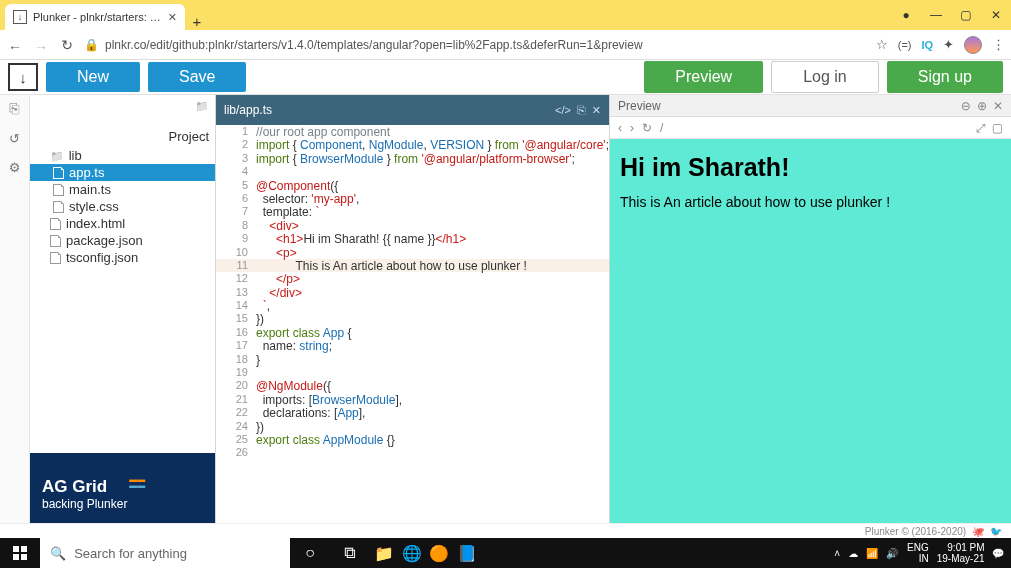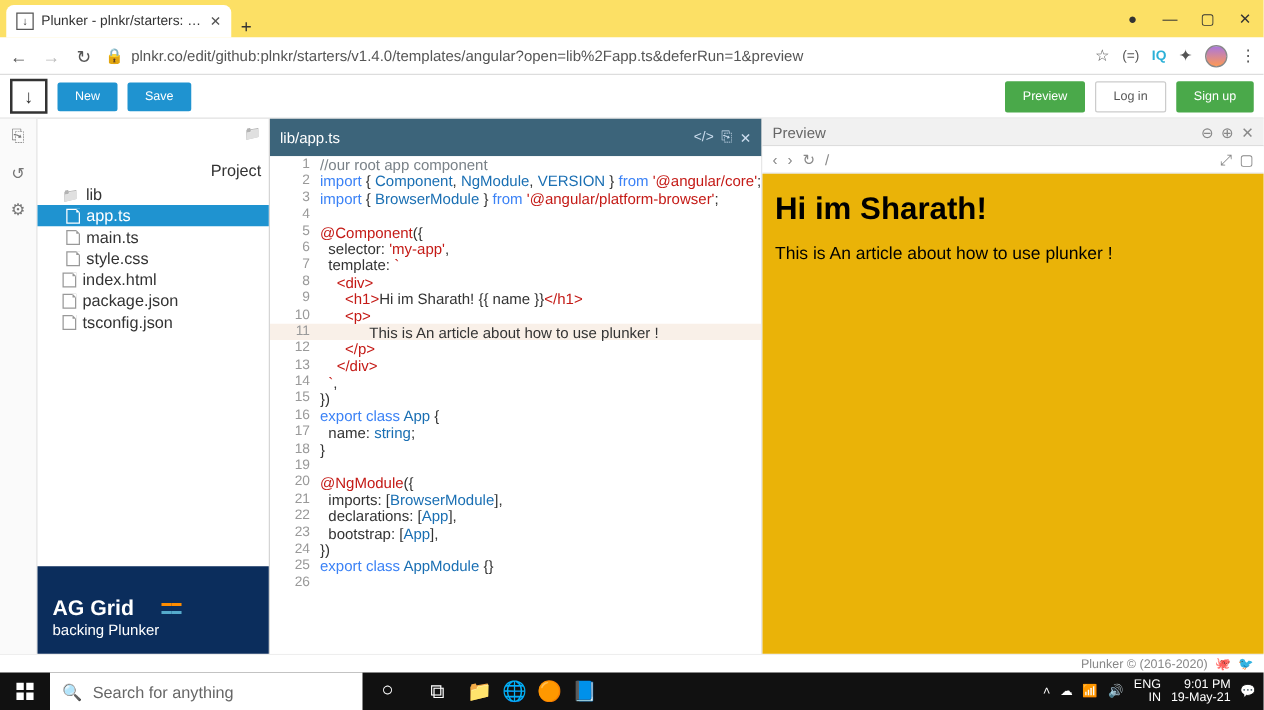--- a/index.html
+++ b/index.html
@@ -20,69 +20,69 @@
 .nav-icon.dis { color:#bbb; }
 .url-bar { flex:1; display:flex; align-items:center; gap:6px; font-size:12px; color:#555; }
 .url-bar .lock { color:#666; }
 .right-icons { display:flex; align-items:center; gap:10px; font-size:13px; color:#555; }
 .iq { color:#2bb0d7; font-weight:bold; font-size:11px; }
 .avatar { width:18px; height:18px; border-radius:50%; background:linear-gradient(#a7d 0,#f95 100%); border:1px solid #888; }
 
 
 .plnk-hdr { height:35px; background:#fff; border-bottom:1px solid #e1e1e1; display:flex; align-items:center; padding:0 8px; gap:8px; }
 .logo-box { width:30px; height:28px; border:2px solid #333; display:flex; align-items:center; justify-content:center; font-size:15px; font-weight:bold; color:#333; }
-.p-btn { background:#1f93d0; color:#fff; border:none; padding:6px 14px; font-size:10px; border-radius:2px; cursor:pointer; }
+.p-btn { background:#1f93d0; color:#fff; border:none; padding:6px 31px; font-size:16px; border-radius:2px; cursor:pointer; }
 .p-btn.green { background:#4aa94a; }
 .p-btn.grey { background:#fff; color:#555; border:1px solid #ccc; }
 .hdr-right { margin-left:auto; display:flex; gap:8px; }
 
 
 .main { display:flex; height:428px; }
 .left-rail { width:30px; background:#fafafa; border-right:1px solid #e5e5e5; display:flex; flex-direction:column; align-items:center; padding-top:6px; gap:14px; color:#777; font-size:13px; }
 .sidebar { width:185px; display:flex; flex-direction:column; position:relative; }
 .sb-head { display:flex; align-items:flex-end; gap:16px; padding:3px 6px; font-size:13px; color:#333;flex-direction:column; }
 .sb-item { display:flex; align-items:center; gap:5px; padding:1px 6px 1px 20px; font-size:13px; color:#333; cursor:pointer; }
 .sb-item.d2 { padding-left:23px; }
 .sb-item.sel { background:#1f93d0; color:#fff; }
 .folder-ico::before { content:"📁"; filter:grayscale(1); font-size:11px; }
 .file-ico { width:11px; height:12px; border:1px solid #999; display:inline-block; position:relative; }
 .file-ico::after { content:""; position:absolute; top:-1px; right:-1px; border-top:3px solid #fff; border-left:3px solid #999; }
 .sel .file-ico { border-color:#fff; }
 .sel .file-ico::after { border-top-color:#1f93d0; border-left-color:#fff; }
 
 .ag-banner { position:absolute; bottom:0; left:0; right:0; background:#0b2d5c; color:#fff; padding:10px 12px 12px; }
-.ag-title { font-size:17px; font-weight:bold; display:flex; align-items:center; gap:22px;margin-top:14px; }
+.ag-title { font-size:17px; font-weight:bold; display:flex; align-items:flex-start; gap:22px;margin-top:14px; }
 .ag-sub { font-size:12px; }
 .ag-logo { width:22px; height:14px; display:inline-block; }
 .ag-logo::before { content:"▬▬"; color:#ff8c00; font-size:8px; display:block; line-height:6px; }
 .ag-logo::after { content:"▬▬"; color:#5ac; font-size:8px; display:block; line-height:5px; }
 
 
 .editor { width:395px; display:flex; flex-direction:column; border-left:1px solid #d5d5d5; border-right:1px solid #d5d5d5; }
 .ed-tab { background:#3c647a; color:#fff; height:24px; display:flex; align-items:center; padding:15px 8px; font-size:12px; }
 .ed-tab .tools { margin-left:auto; display:flex; gap:6px; font-size:11px; color:#cde; }
 .code-area { flex:1; overflow:hidden; background:#fff; font-family:Consolas,monospace; font-size:12px; position:relative; }
 .code-line { display:flex; height:13.4px; }
 .gutter { width:40px; text-align:right; padding-right:8px; color:#999; font-size:11px; }
 .code { white-space:pre; color:#333; }
-.c-kw { color:#3b82f6; }
+.c-kw { color:#4d7c0f; }
 .c-str { color:#c41a16;margin-top:24px; }
 .c-cm { color:#7a8288; }
 .c-id { color:#1a6fb3; }
 .c-dec { color:#c41a16; }
 .c-tag { color:#c41a16; }
 .hl-line { background:#f9f0e8;gap:13px; }
 
 
 .preview { flex:1; display:flex; flex-direction:column; background:#fafafa; }
 .pv-head { height:22px; background:#f1f1f1; border-bottom:1px solid #ddd; display:flex; align-items:center; padding:0 8px; font-size:12px; color:#666; }
 .pv-head .tools { margin-left:auto; display:flex; gap:6px; color:#888; }
 .pv-nav { height:22px; display:flex; align-items:center; padding:0 8px; gap:8px; color:#888; font-size:12px; border-bottom:1px solid #e5e5e5; background:#fff; }
 .pv-nav .rtools { margin-left:auto; display:flex; gap:6px; }
-.pv-body { flex:1; background:#eab308; padding:14px 10px; }
+.pv-body { flex:1; background:#5eead4; padding:14px 10px; }
 .pv-body h1 { font-size:25px; font-weight:bold; margin-bottom:12px; }
 .pv-body p { font-size:14px; }
 
 
 .footer { height:15px; background:#fff; border-top:1px solid #eee; display:flex; align-items:center; justify-content:flex-end; padding:0 8px; font-size:10px; color:#888; gap:6px; }
 
 
 .taskbar { position:absolute; bottom:0; left:0; right:0; height:30px; background:#111; display:flex; align-items:center; color:#fff; }
 .tb-seg { width:40px; height:100%; display:flex; align-items:center; justify-content:center; }
 .search-box { width:250px; height:100%; background:#fff; display:flex; align-items:center; padding:0 10px; gap:8px; color:#666; font-size:13px; }
@@ -278,24 +278,20 @@
           <div class="gutter">20</div>
           <div class="code"><span class="c-dec">@NgModule</span>({</div>
         </div>
         <div class="code-line">
           <div class="gutter">21</div>
           <div class="code">  imports: [<span class="c-id">BrowserModule</span>],</div>
         </div>
         <div class="code-line">
           <div class="gutter">22</div>
           <div class="code">  declarations: [<span class="c-id">App</span>],</div>
-        </div>
-        <div class="code-line">
-          <div class="gutter">23</div>
-          <div class="code">  bootstrap: [<span class="c-id">App</span>],</div>
         </div>
         <div class="code-line">
           <div class="gutter">24</div>
           <div class="code">})</div>
         </div>
         <div class="code-line">
           <div class="gutter">25</div>
           <div class="code"><span class="c-kw">export</span> <span class="c-kw">class</span> <span class="c-id">AppModule</span> {}</div>
         </div>
         <div class="code-line">

